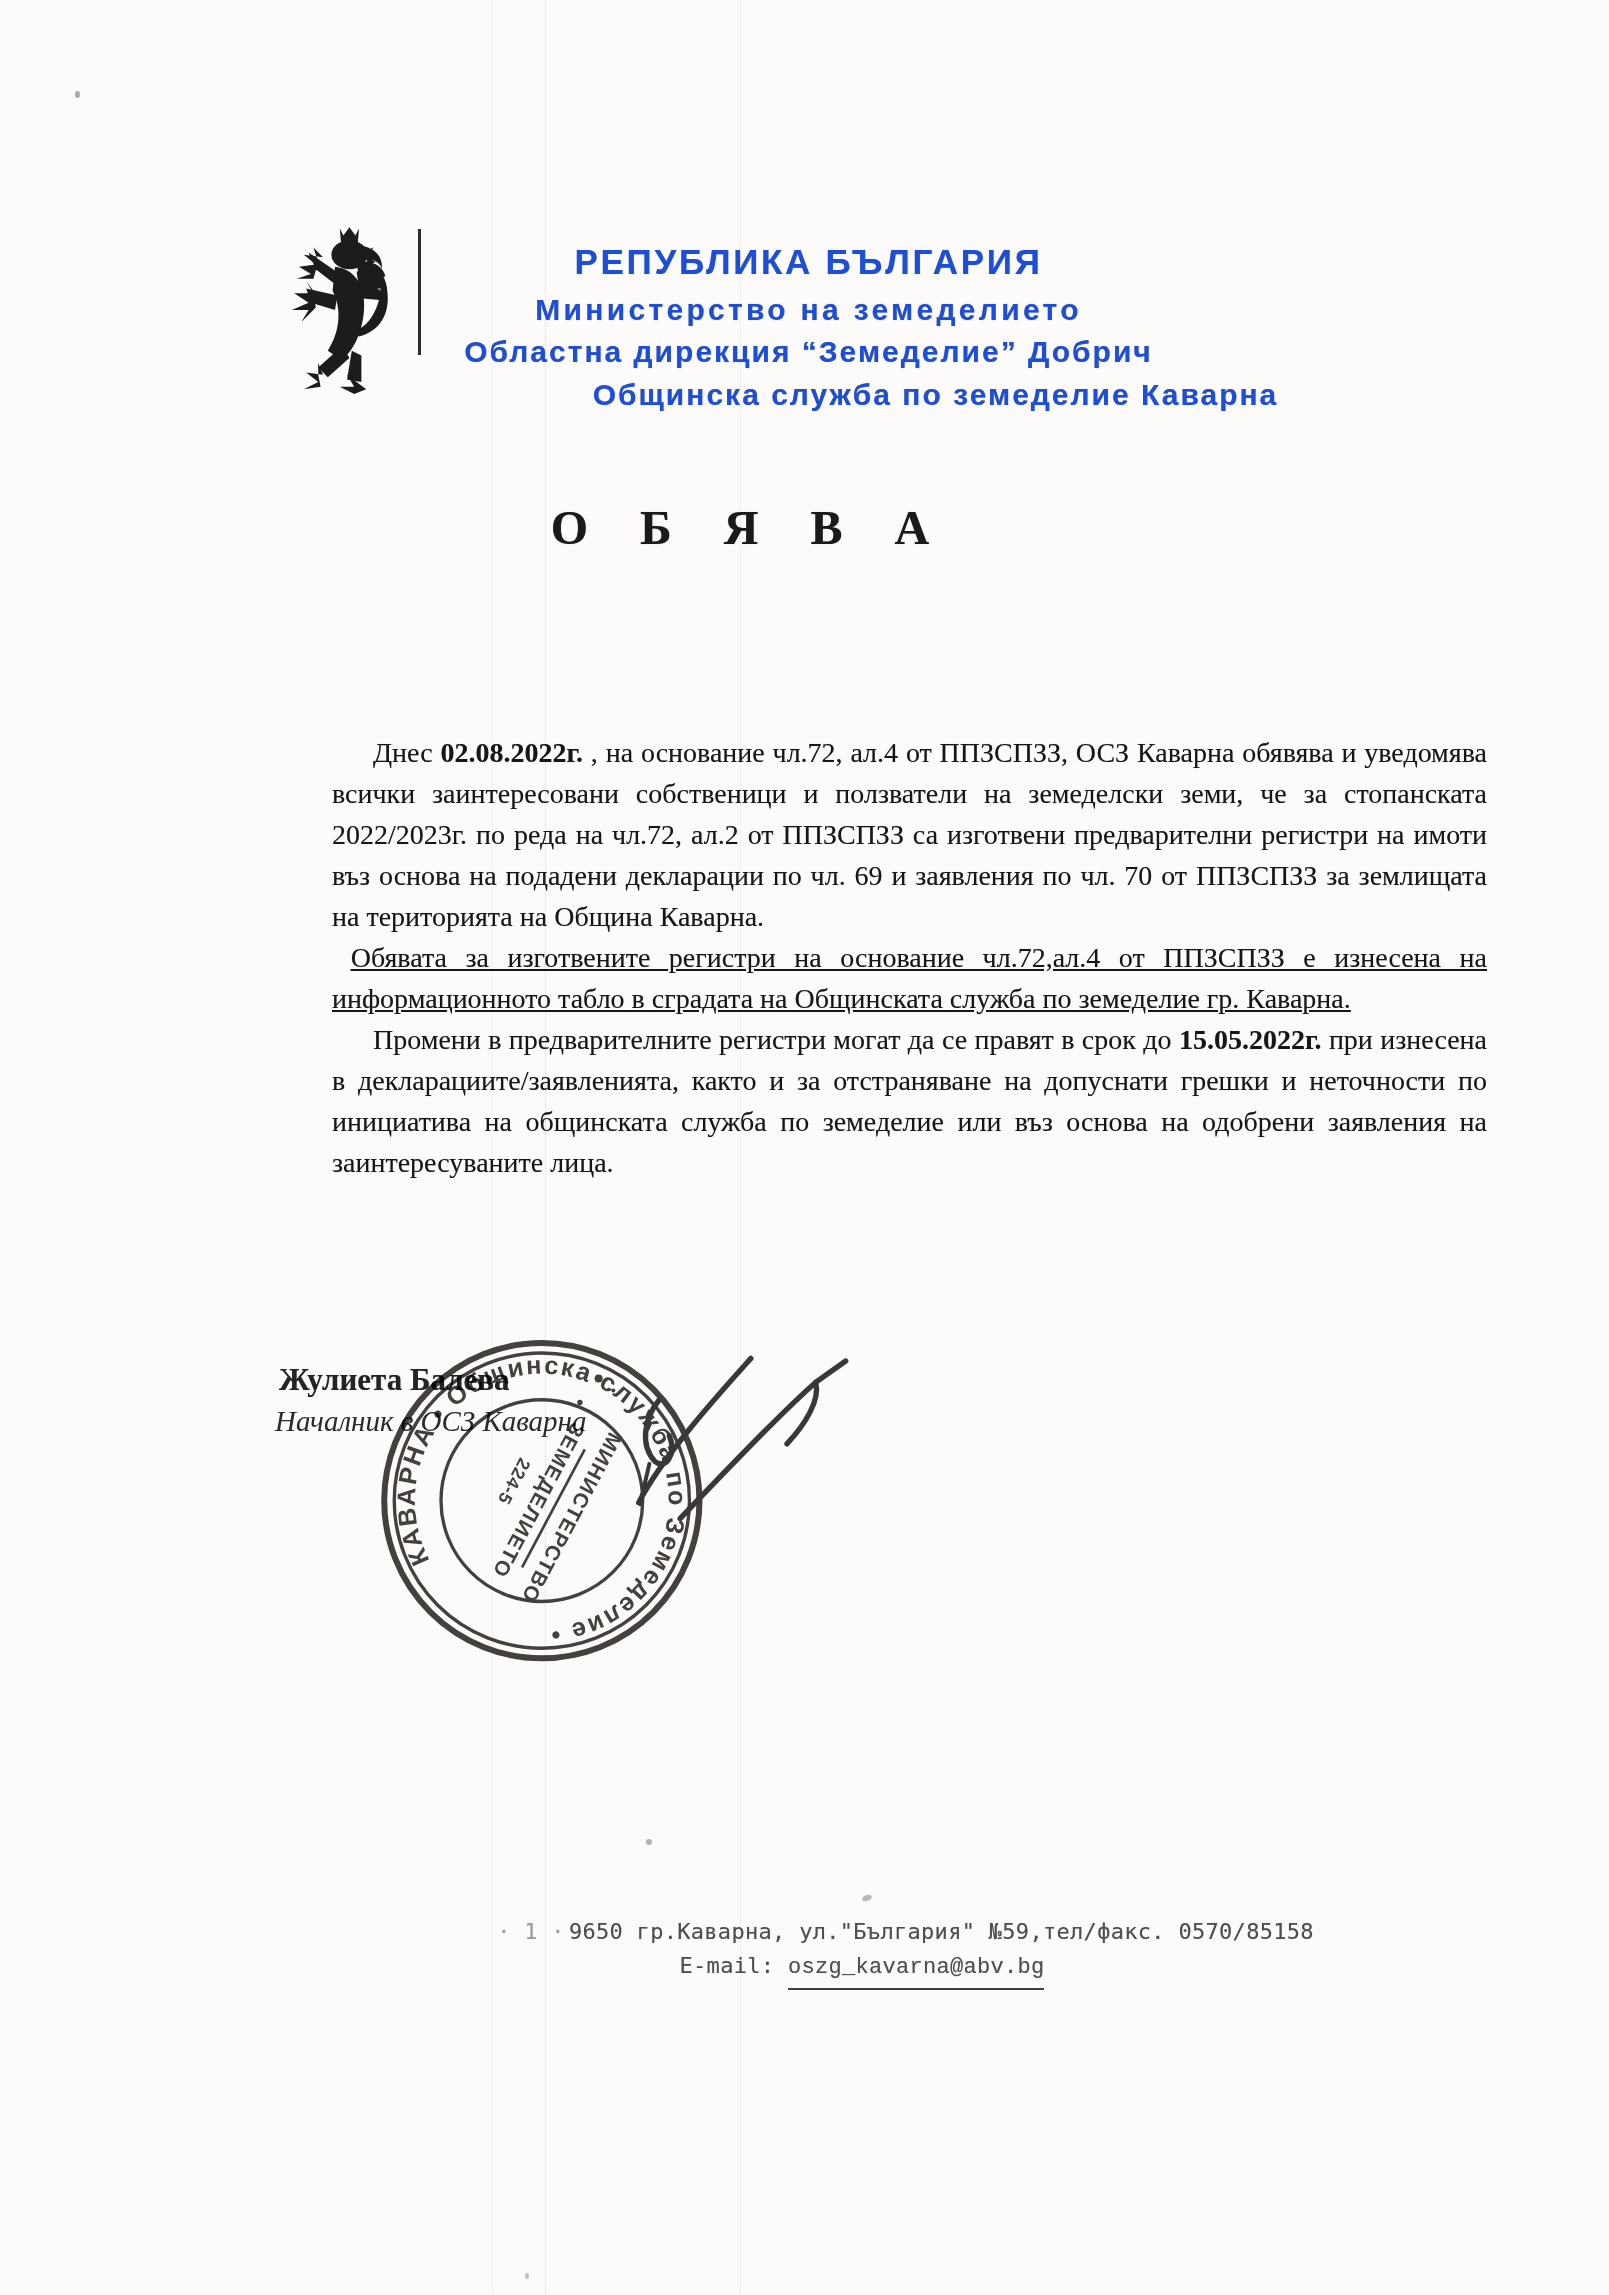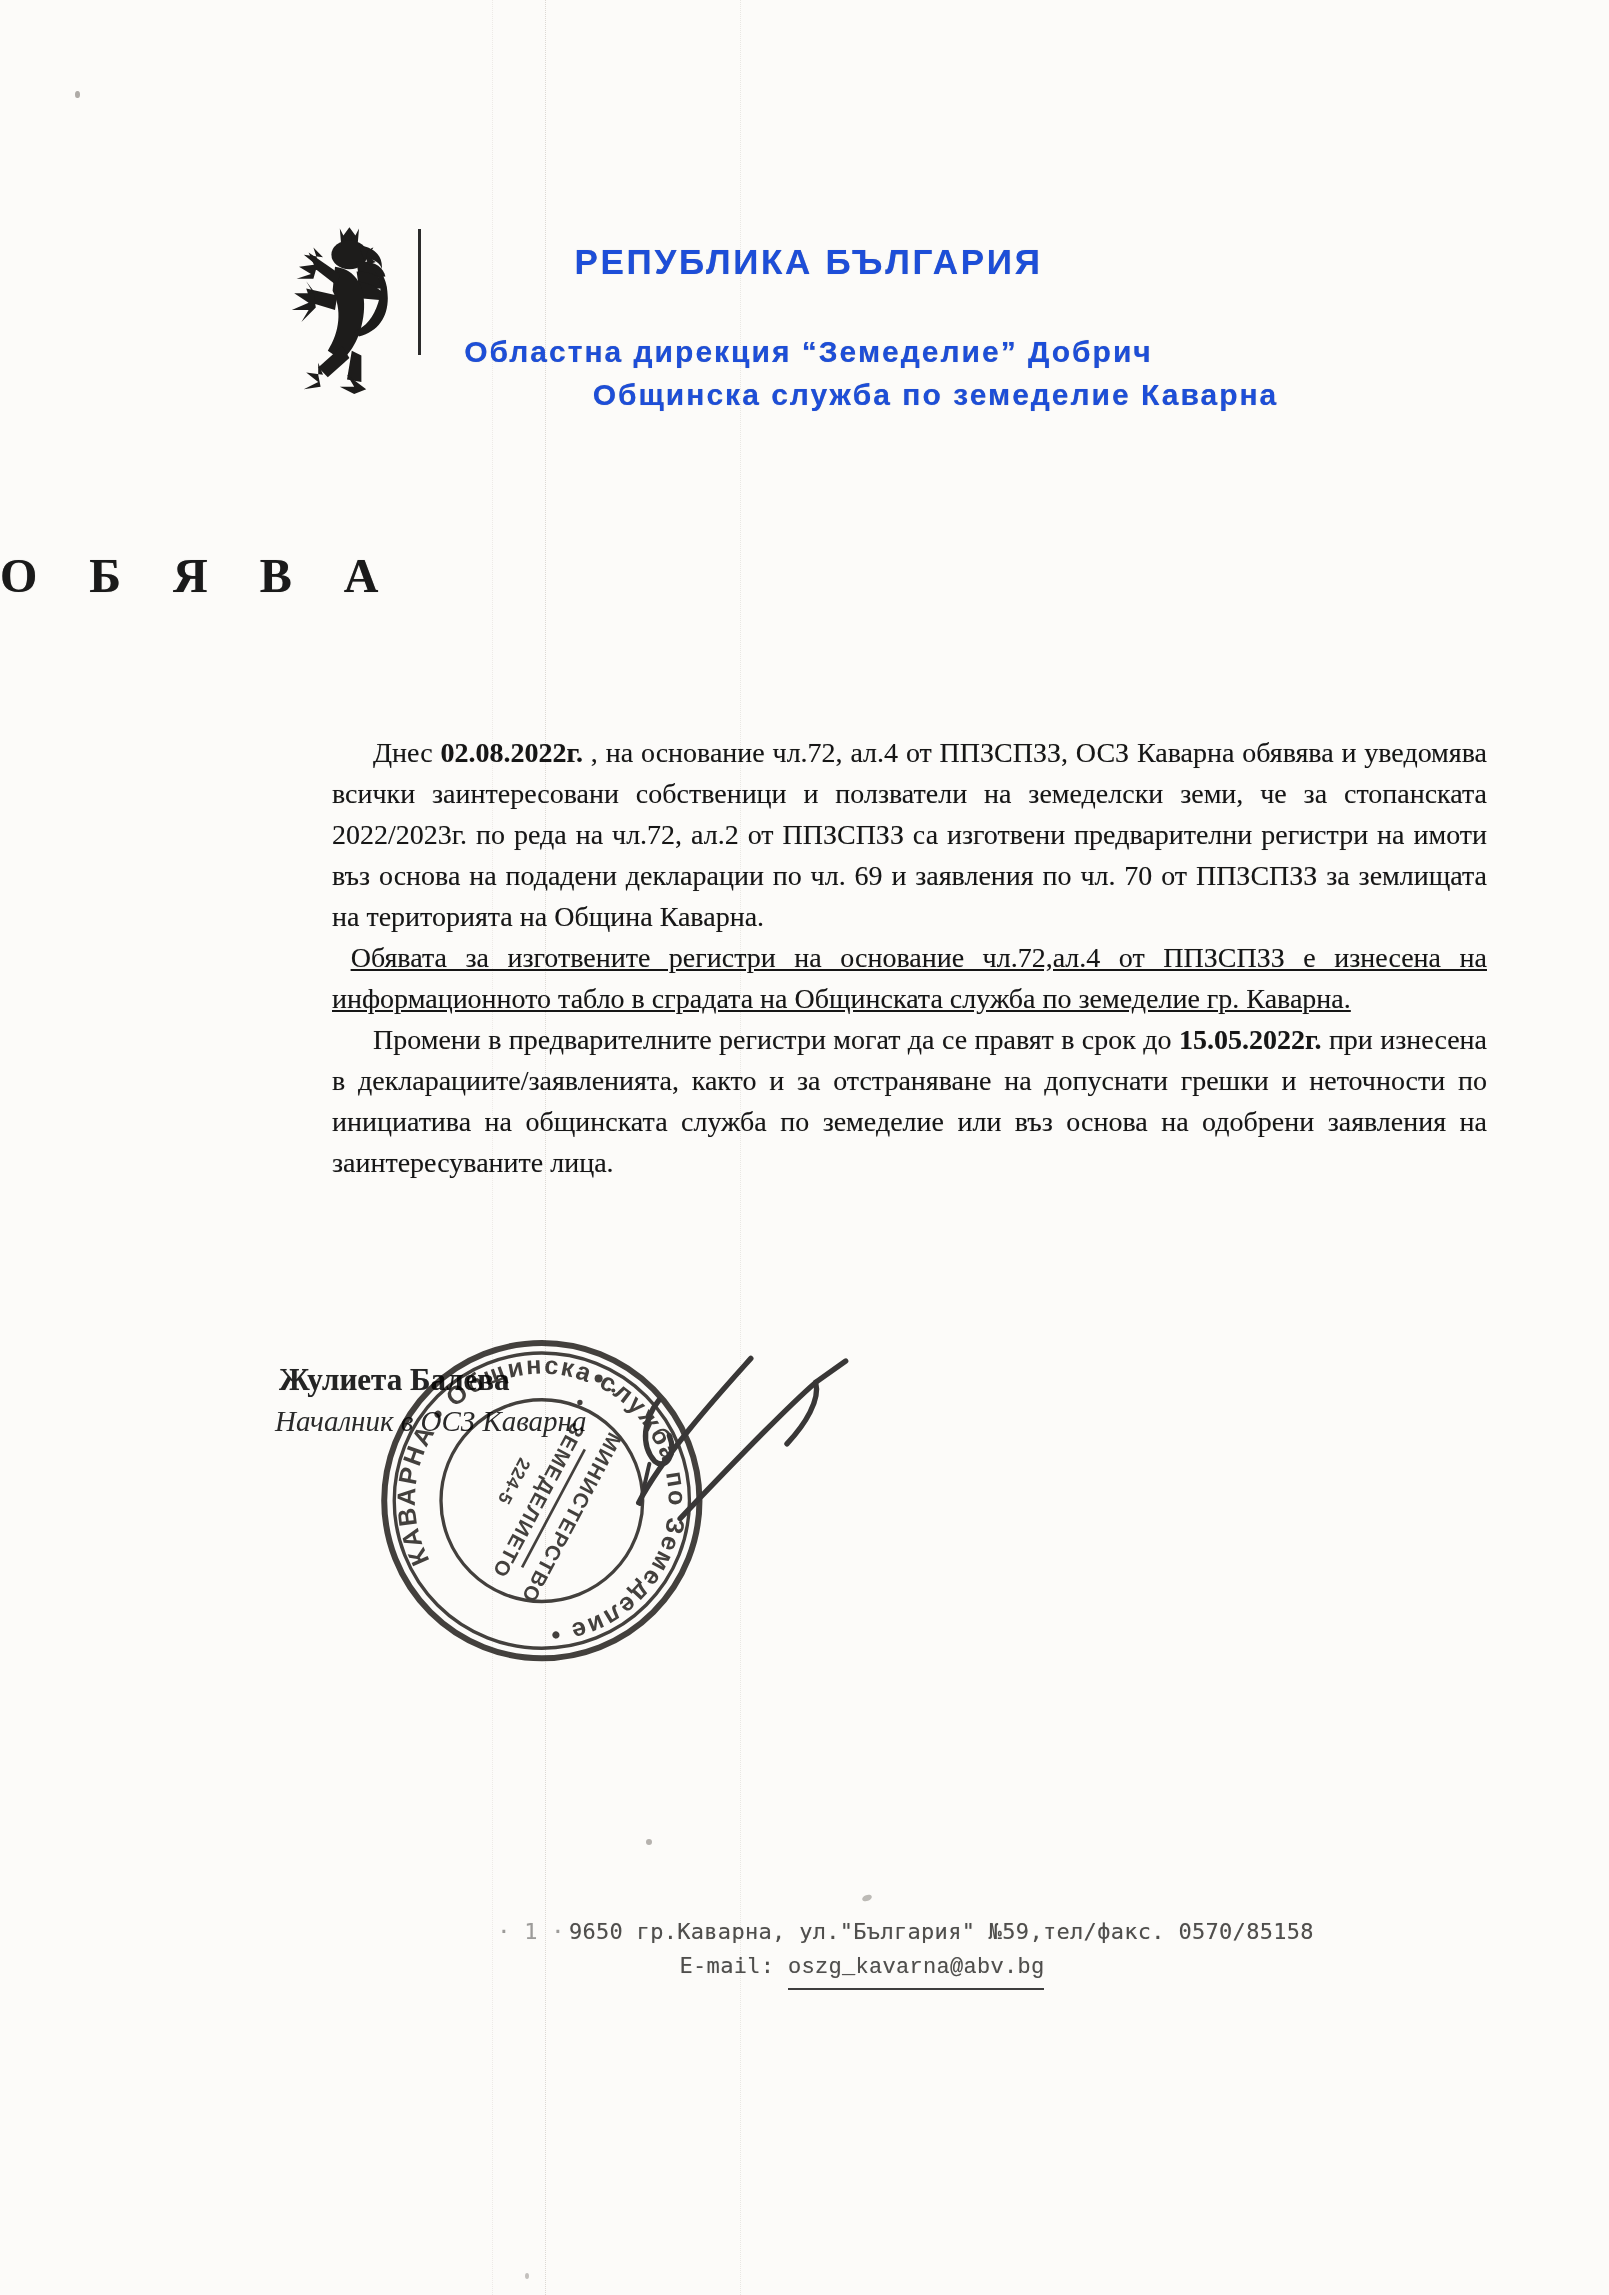--- a/index.html
+++ b/index.html
@@ -34,26 +34,25 @@
     white-space:nowrap;
   }
   .hdr-country{top:242px;font-size:35px;letter-spacing:2.7px;}
   .hdr-ministry{top:293px;font-size:30px;letter-spacing:3.3px;}
   .hdr-directorate{top:335px;font-size:30px;letter-spacing:2px;}
   .hdr-office{top:378px;font-size:30px;letter-spacing:2px;padding-left:127px;}
 
   
   .doc-title{
     position:absolute;left:0;top:500px;width:1500px;
-    text-align:left;
+    text-align:center;
     font-size:48px;font-weight:bold;
     letter-spacing:20px;
     color:#1a1a1a;
     text-shadow:0 0 0.7px rgba(0,0,0,0.5);
-    margin-top:48px;
   }
 
   
   .body-col{
     position:absolute;left:284px;top:732px;width:1155px;
     font-size:28px;line-height:41px;
     text-align:justify;
     color:#161616;
     text-shadow:0 0 0.7px rgba(20,20,20,0.35);
     margin-left:48px;
@@ -144,20 +143,21 @@
       <path d="M26 114 L30 124 L16 122 L26 130 L14 136 L28 134 L26 124 Z"></path>
       <path d="M50 124 L56 134 L44 134 L56 140 L66 136 L58 130 Z"></path>
 
       <path d="M60 92 C76 88 84 76 84 60 C84 44 78 34 68 32 C78 40 80 52 76 64 C72 76 66 84 56 88 Z"></path>
       <path d="M68 32 C64 26 66 20 72 18 C68 24 70 28 74 30 Z"></path>
     </g>
   </svg>
   <div class="hdr-bar"></div>
 
   <div class="hdr-line hdr-country">РЕПУБЛИКА БЪЛГАРИЯ</div>
+  <div class="hdr-line hdr-ministry">Министерство на земеделието</div>
   <div class="hdr-line hdr-directorate">Областна дирекция “Земеделие” Добрич</div>
   <div class="hdr-line hdr-office">Общинска служба по земеделие Каварна</div>
 
   <div class="doc-title">О Б Я В А</div>
 
   <div class="body-col">
     <p class="indent-lg mb-a"><span>Днес </span><span class="bld">02.08.2022г.</span><span> , на основание чл.72, ал.4 от ППЗСПЗЗ, ОСЗ Каварна обявява и уведомява всички заинтересовани собственици и ползватели на земеделски земи, че за стопанската 2022/2023г. по реда на чл.72, ал.2 от ППЗСПЗЗ са изготвени предварителни регистри на имоти въз основа на подадени декларации по чл. 69 и заявления по чл. 70 от ППЗСПЗЗ за землищата на територията на Община Каварна.</span></p>
     <p class="indent-sm mb-b">Обявата за изготвените регистри на основание чл.72,ал.4 от ППЗСПЗЗ е изнесена на информационното табло в сградата на Общинската служба по земеделие гр. Каварна.</p>
     <p class="indent-lg"><span>Промени в предварителните регистри могат да се правят в срок до </span><span class="bld">15.05.2022г.</span><span> при изнесена в декларациите/заявленията, както и за отстраняване на допуснати грешки и неточности по инициатива на общинската служба по земеделие или въз основа на одобрени заявления на заинтересуваните лица.</span></p>
   </div>

